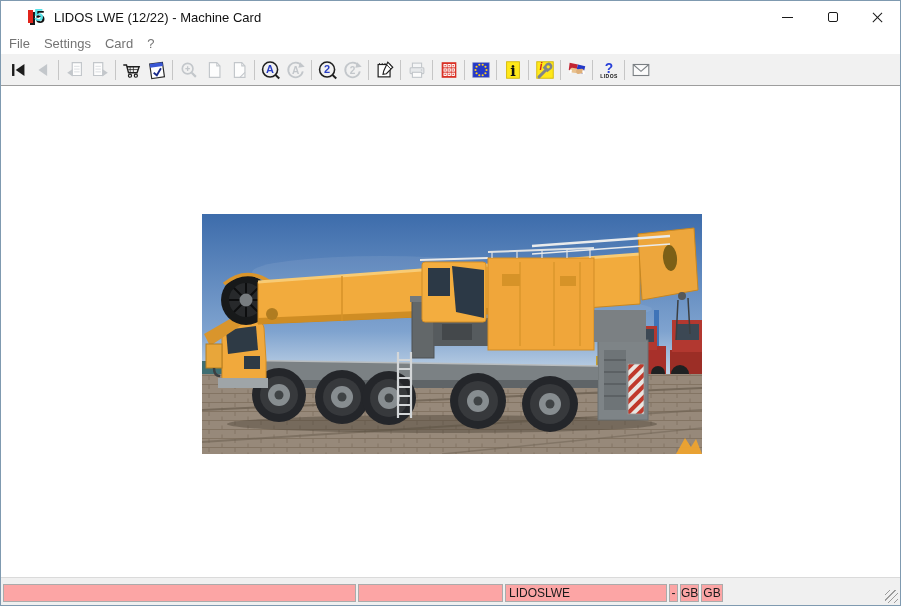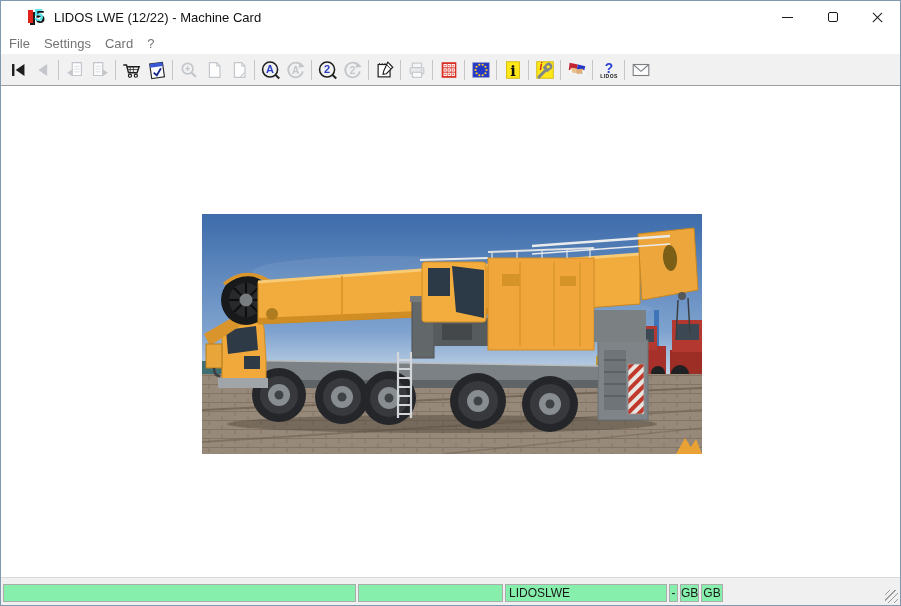--- a/index.html
+++ b/index.html
@@ -31,21 +31,21 @@
   .tb svg { width:22px; height:22px; display:block; }
   .tsep { width:1px; height:20px; background:#c6c6c6; margin:0 4px 0 2px; flex:0 0 auto; }
 
   
   .client { flex:1 1 auto; background:#ffffff; position:relative; overflow:hidden; }
   .photo { position:absolute; left:201px; top:128px; width:500px; height:240px; display:block; }
 
   
   .client-edge { height:4px; background:#f0f0f0; border-top:1px solid #dadada; flex:0 0 auto; }
   .statusbar { height:24px; background:#f0f0f0; display:flex; align-items:center; padding-left:2px; flex:0 0 auto; position:relative; }
-  .sp { height:18px; border:1px solid #ababab; background:#86efac; font-size:12px; color:#1a1a1a; line-height:16px; padding-left:3px; margin-right:2px; white-space:nowrap; overflow:hidden; flex:0 0 auto; }
+  .sp { height:18px; border:1px solid #ababab; background:#fca5a5; font-size:12px; color:#1a1a1a; line-height:16px; padding-left:3px; margin-right:2px; white-space:nowrap; overflow:hidden; flex:0 0 auto; }
   .sp.center { text-align:center; padding-left:0; }
   .grip { position:absolute; right:2px; bottom:2px; width:13px; height:13px;
           background:repeating-linear-gradient(135deg, transparent 0 3px, #9b9b9b 3px 4px); }
 </style>
 </head>
 <body>
 
 <div class="window">
 
   <div class="titlebar">

